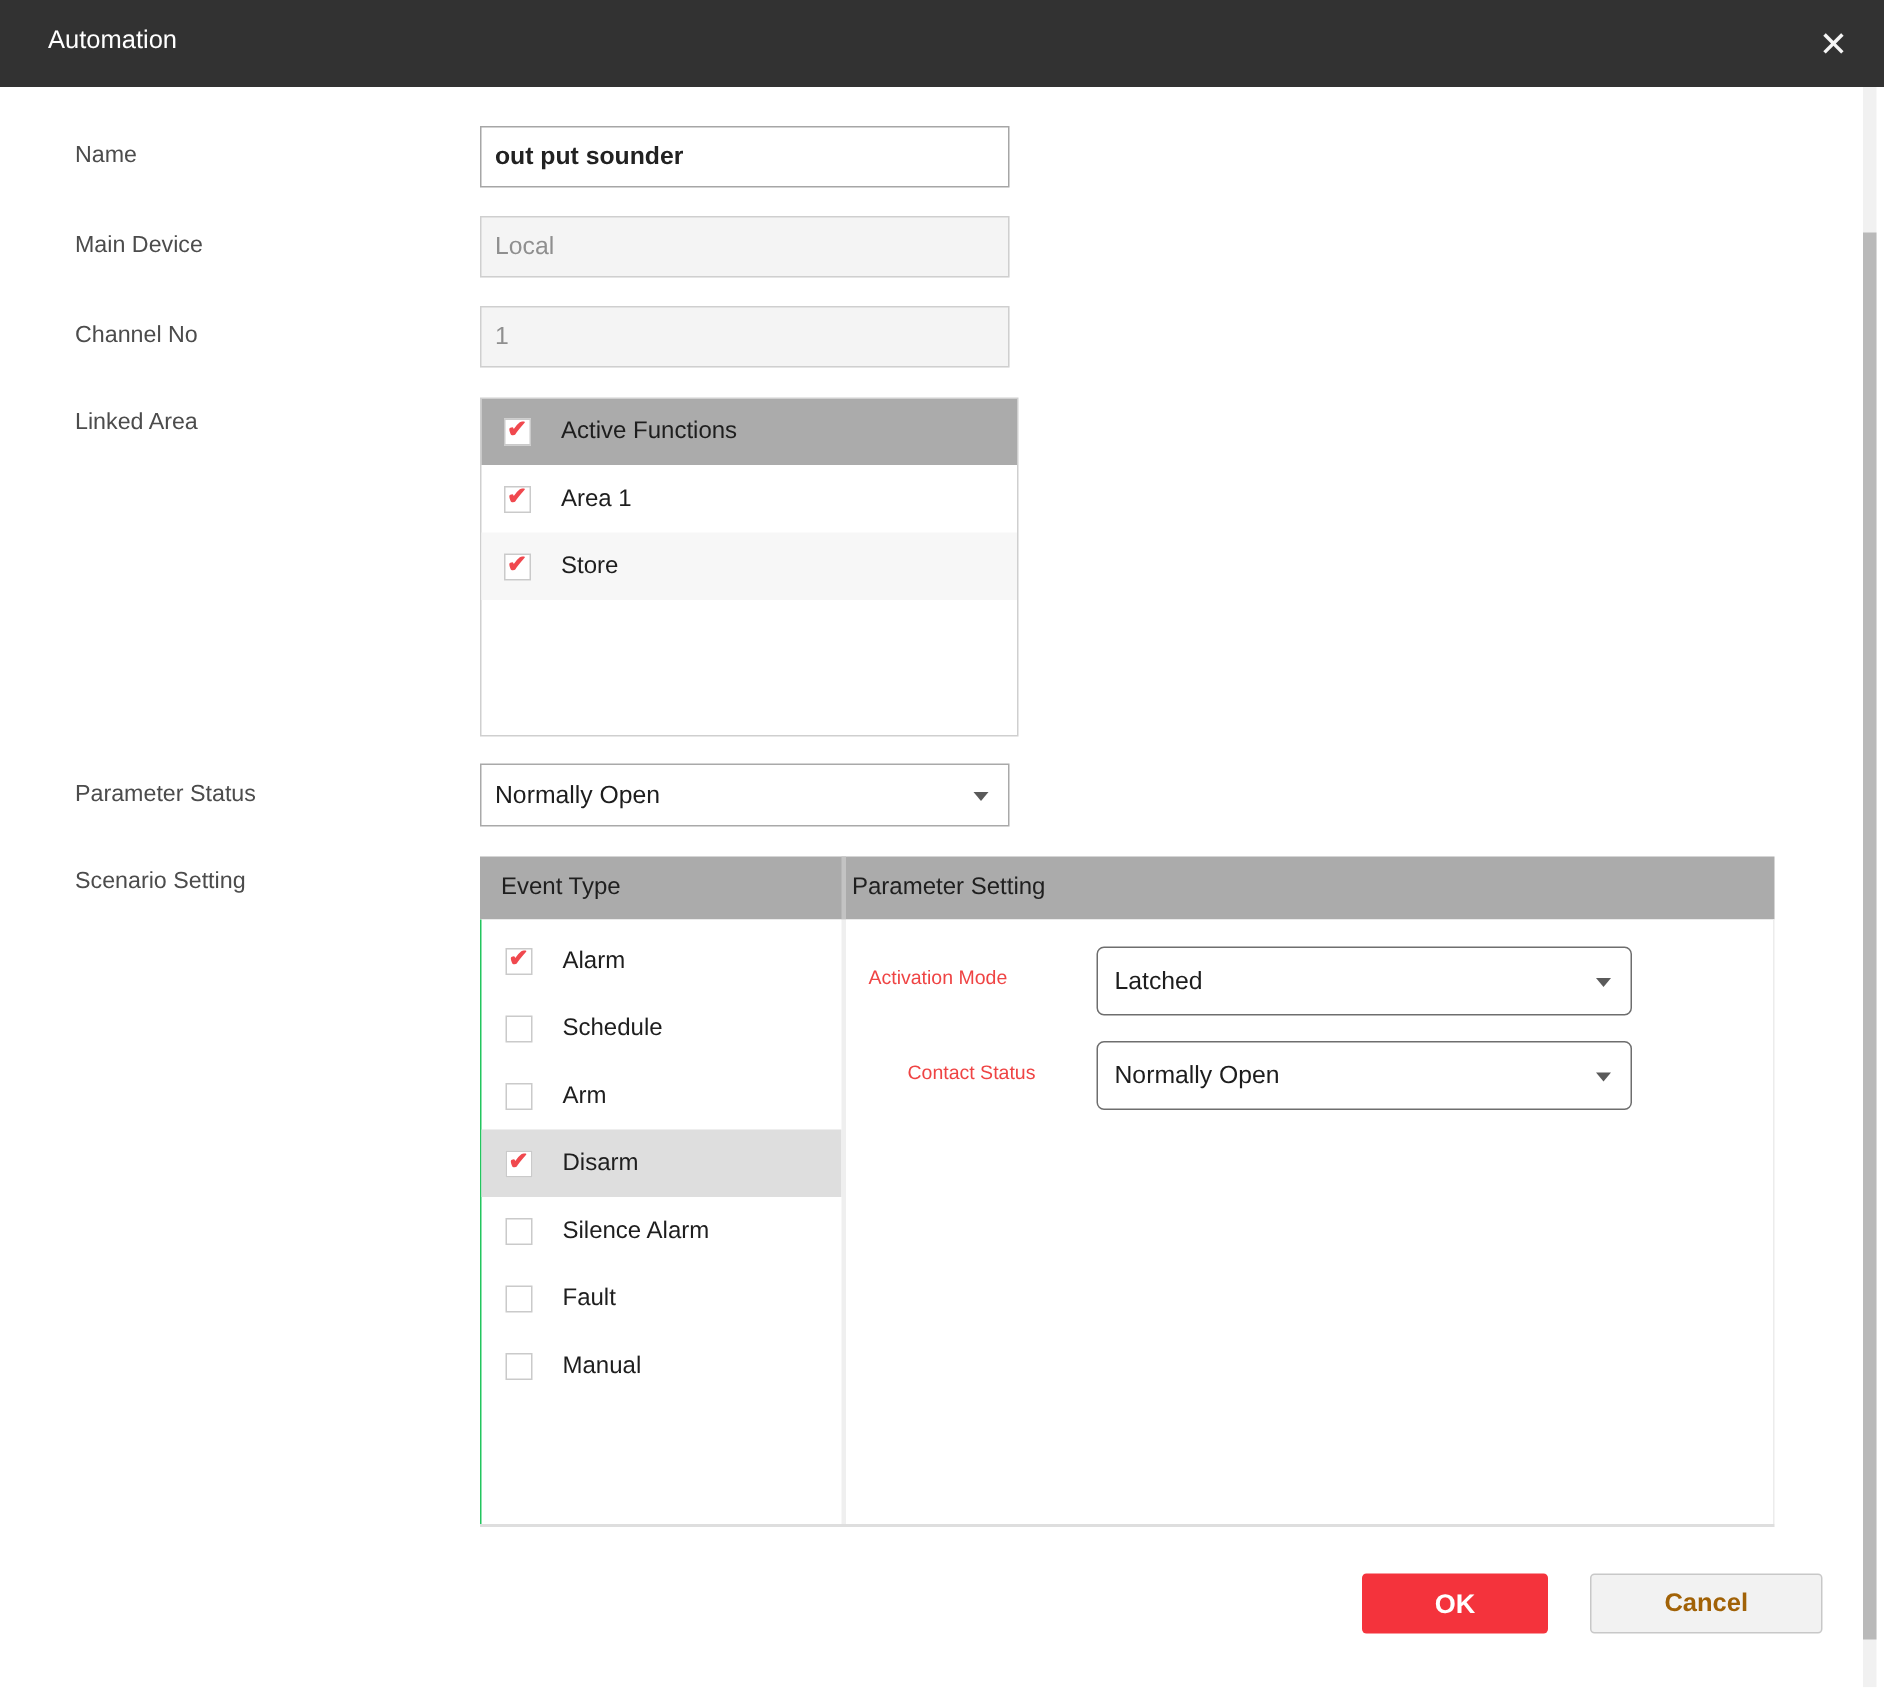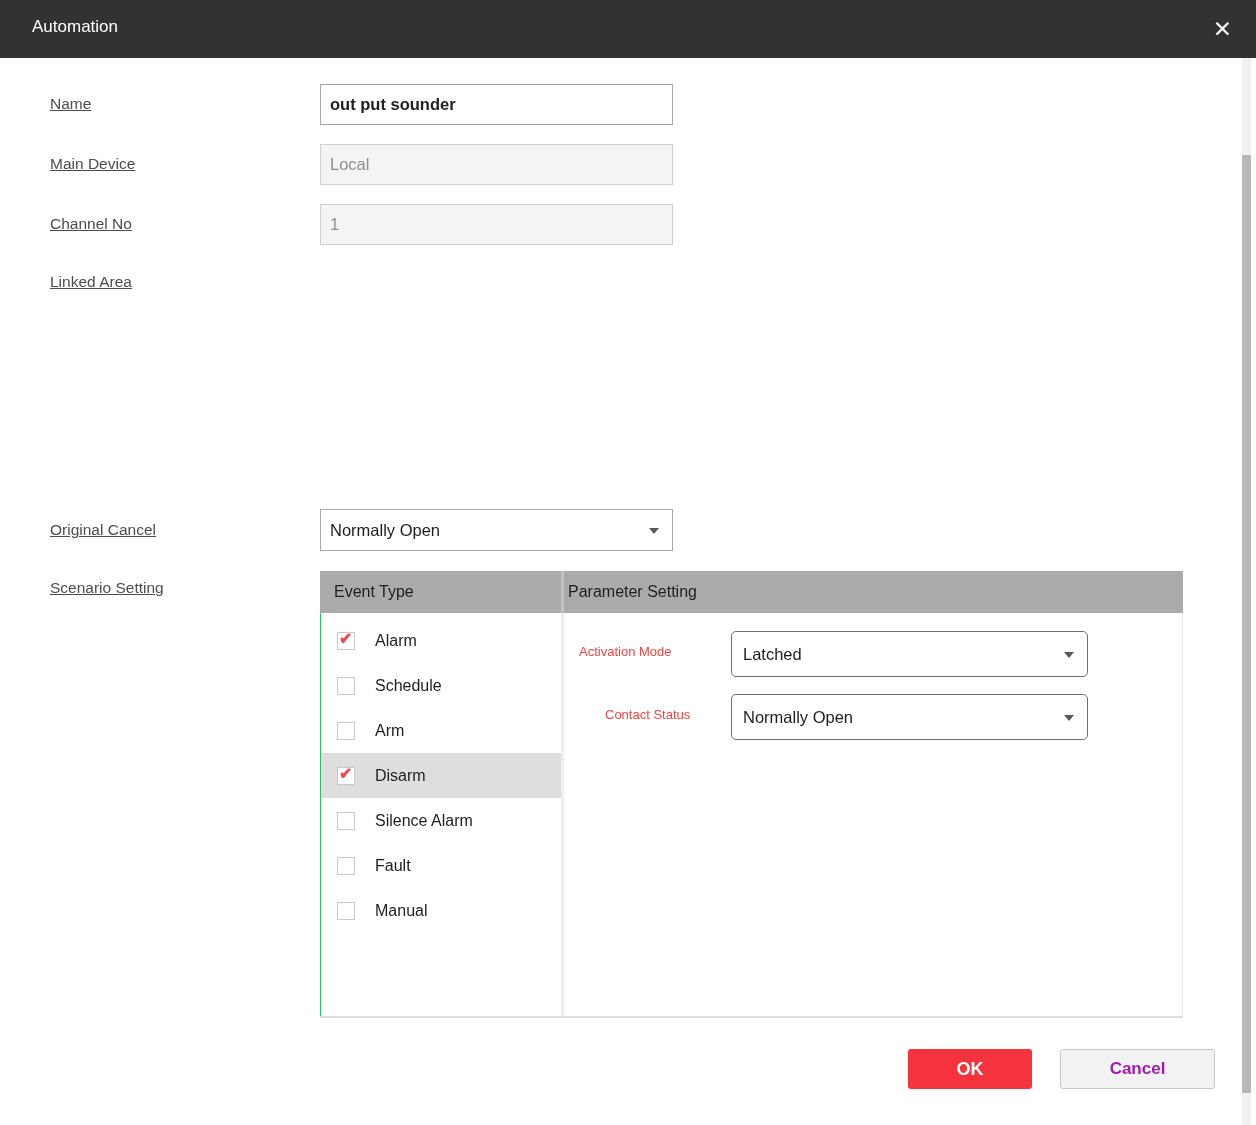--- a/index.html
+++ b/index.html
@@ -5,21 +5,21 @@
   * { margin:0; padding:0; box-sizing:border-box; }
   html,body { width:1256px; height:1125px; background:#fff; font-family:"Liberation Sans", sans-serif; }
   .screen { position:relative; width:1256px; height:1125px; background:#ffffff; overflow:hidden; }
 
   
   .dlg-header { position:absolute; left:0; top:0; width:1256px; height:58px; background:#323232; }
   .dlg-title { position:absolute; left:32px; top:17px; font-size:17px; color:#ffffff; }
   .dlg-close { position:absolute; right:24px; top:15px; font-size:23px; color:#f5f5f5; cursor:pointer; line-height:28px; }
 
   
-  .f-label { position:absolute; left:50px; font-size:15.5px; color:#4c4c4c;text-decoration:underline; }
+  .f-label { position:absolute; left:50px; font-size:15.5px; color:#4c4c4c; }
 
   
   .t-input { position:absolute; left:320px; width:353px; height:41px; border:1px solid #a6a6a6;
              background:#fff; font-family:"Liberation Sans", sans-serif; font-size:16.5px; color:#222;
              padding:0 9px; outline:none; }
   .t-input:disabled { background:#f4f4f4; border:1px solid #cfcfcf; color:#8f8f8f; }
 
   
   .cb { position:relative; width:18px; height:18px; background:#fff; border:1px solid #cacaca; flex:0 0 18px; }
   .cb.checked::after { content:"\2714"; position:absolute; left:1px; top:-4px; font-size:16px;
@@ -67,21 +67,21 @@
   .p-sel .sel-text { margin-left:11px; }
   
   .p-label-1 { top:31px; } .p-label-2 { top:94px; }
   .p-sel-1 { top:18px; } .p-sel-2 { top:81px; }
 
   
   .btn { position:absolute; top:1049px; height:40px; display:flex; align-items:center;
          justify-content:center; cursor:pointer; border-radius:3px;font-weight:bold; }
   .btn-ok { left:908px; width:124px; background:#f4333c; color:#ffffff; font-size:18px; }
   .btn-cancel { left:1060px; width:155px; background:#f2f2f2; border:1px solid #c8c8c8;
-                color:#a21caf; font-size:17px; }
+                color:#a16207; font-size:17px; }
 
   
   .sb-track { position:absolute; left:1242px; top:58px; width:9px; height:1067px; background:#f1f1f1; }
   .sb-thumb { position:absolute; left:0; top:97px; width:9px; height:938px; background:#b9b9b9; cursor:pointer; }
 </style>
 </head>
 <body>
 
 <div class="screen">
 
@@ -93,22 +93,36 @@
   <span class="f-label" style="top:95px;">Name</span>
   <input class="t-input" style="top: 84px; font-weight: bold;" type="text" value="out put sounder">
 
   <span class="f-label" style="top:155px;">Main Device</span>
   <input class="t-input" style="top: 144px;" type="text" disabled="" value="Local">
 
   <span class="f-label" style="top:215px;">Channel No</span>
   <input class="t-input" style="top: 204px;" type="text" disabled="" value="1">
 
   <span class="f-label" style="top:273px;">Linked Area</span>
+  <div class="la-panel">
+    <div class="la-head">
+      <span class="cb checked"></span>
+      <span class="la-label">Active Functions</span>
+    </div>
+    <div class="la-row">
+      <span class="cb checked"></span>
+      <span class="la-label">Area 1</span>
+    </div>
+    <div class="la-row alt">
+      <span class="cb checked"></span>
+      <span class="la-label">Store</span>
+    </div>
+  </div>
 
-  <span class="f-label" style="top:521px;">Original Cancel</span>
+  <span class="f-label" style="top:521px;">Parameter Status</span>
   <div class="sel sel-orig">
     <span class="sel-text">Normally Open</span>
     <span class="caret"></span>
   </div>
 
   <span class="f-label" style="top:579px;">Scenario Setting</span>
   <div class="scen">
     <div class="scen-head">
       <div class="h1">Event Type</div>
       <div class="hd"></div>

